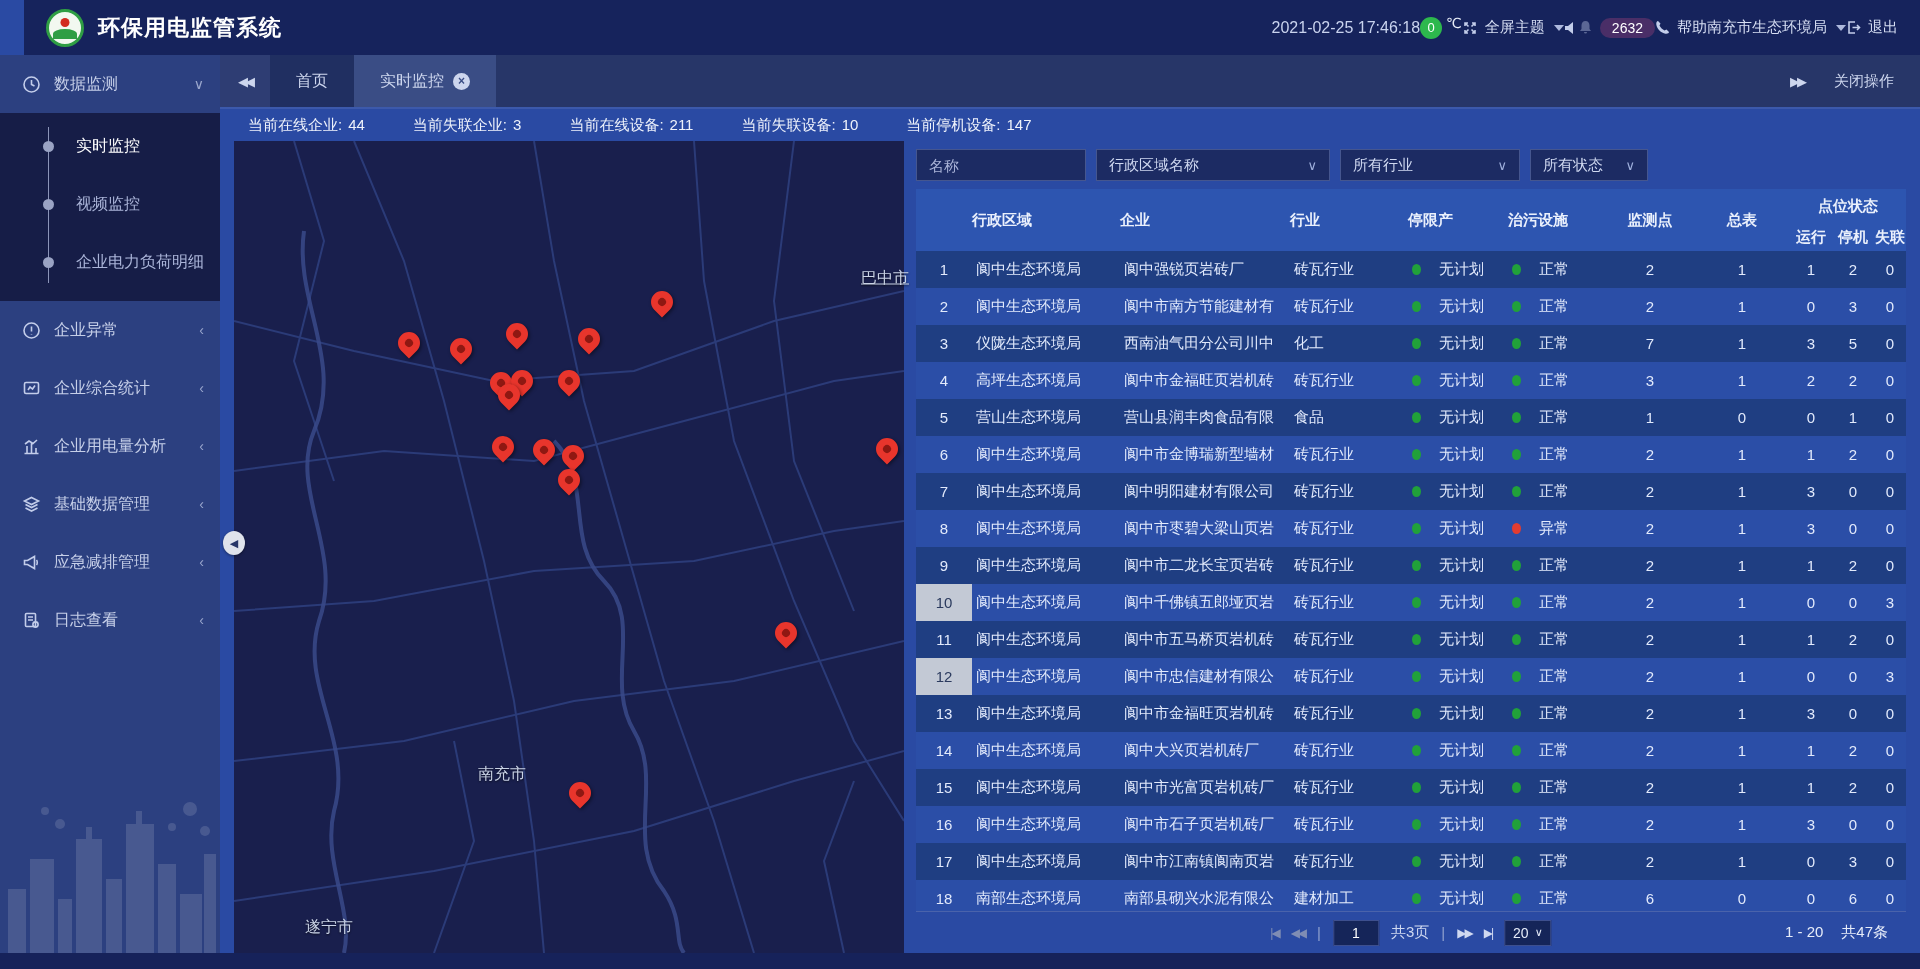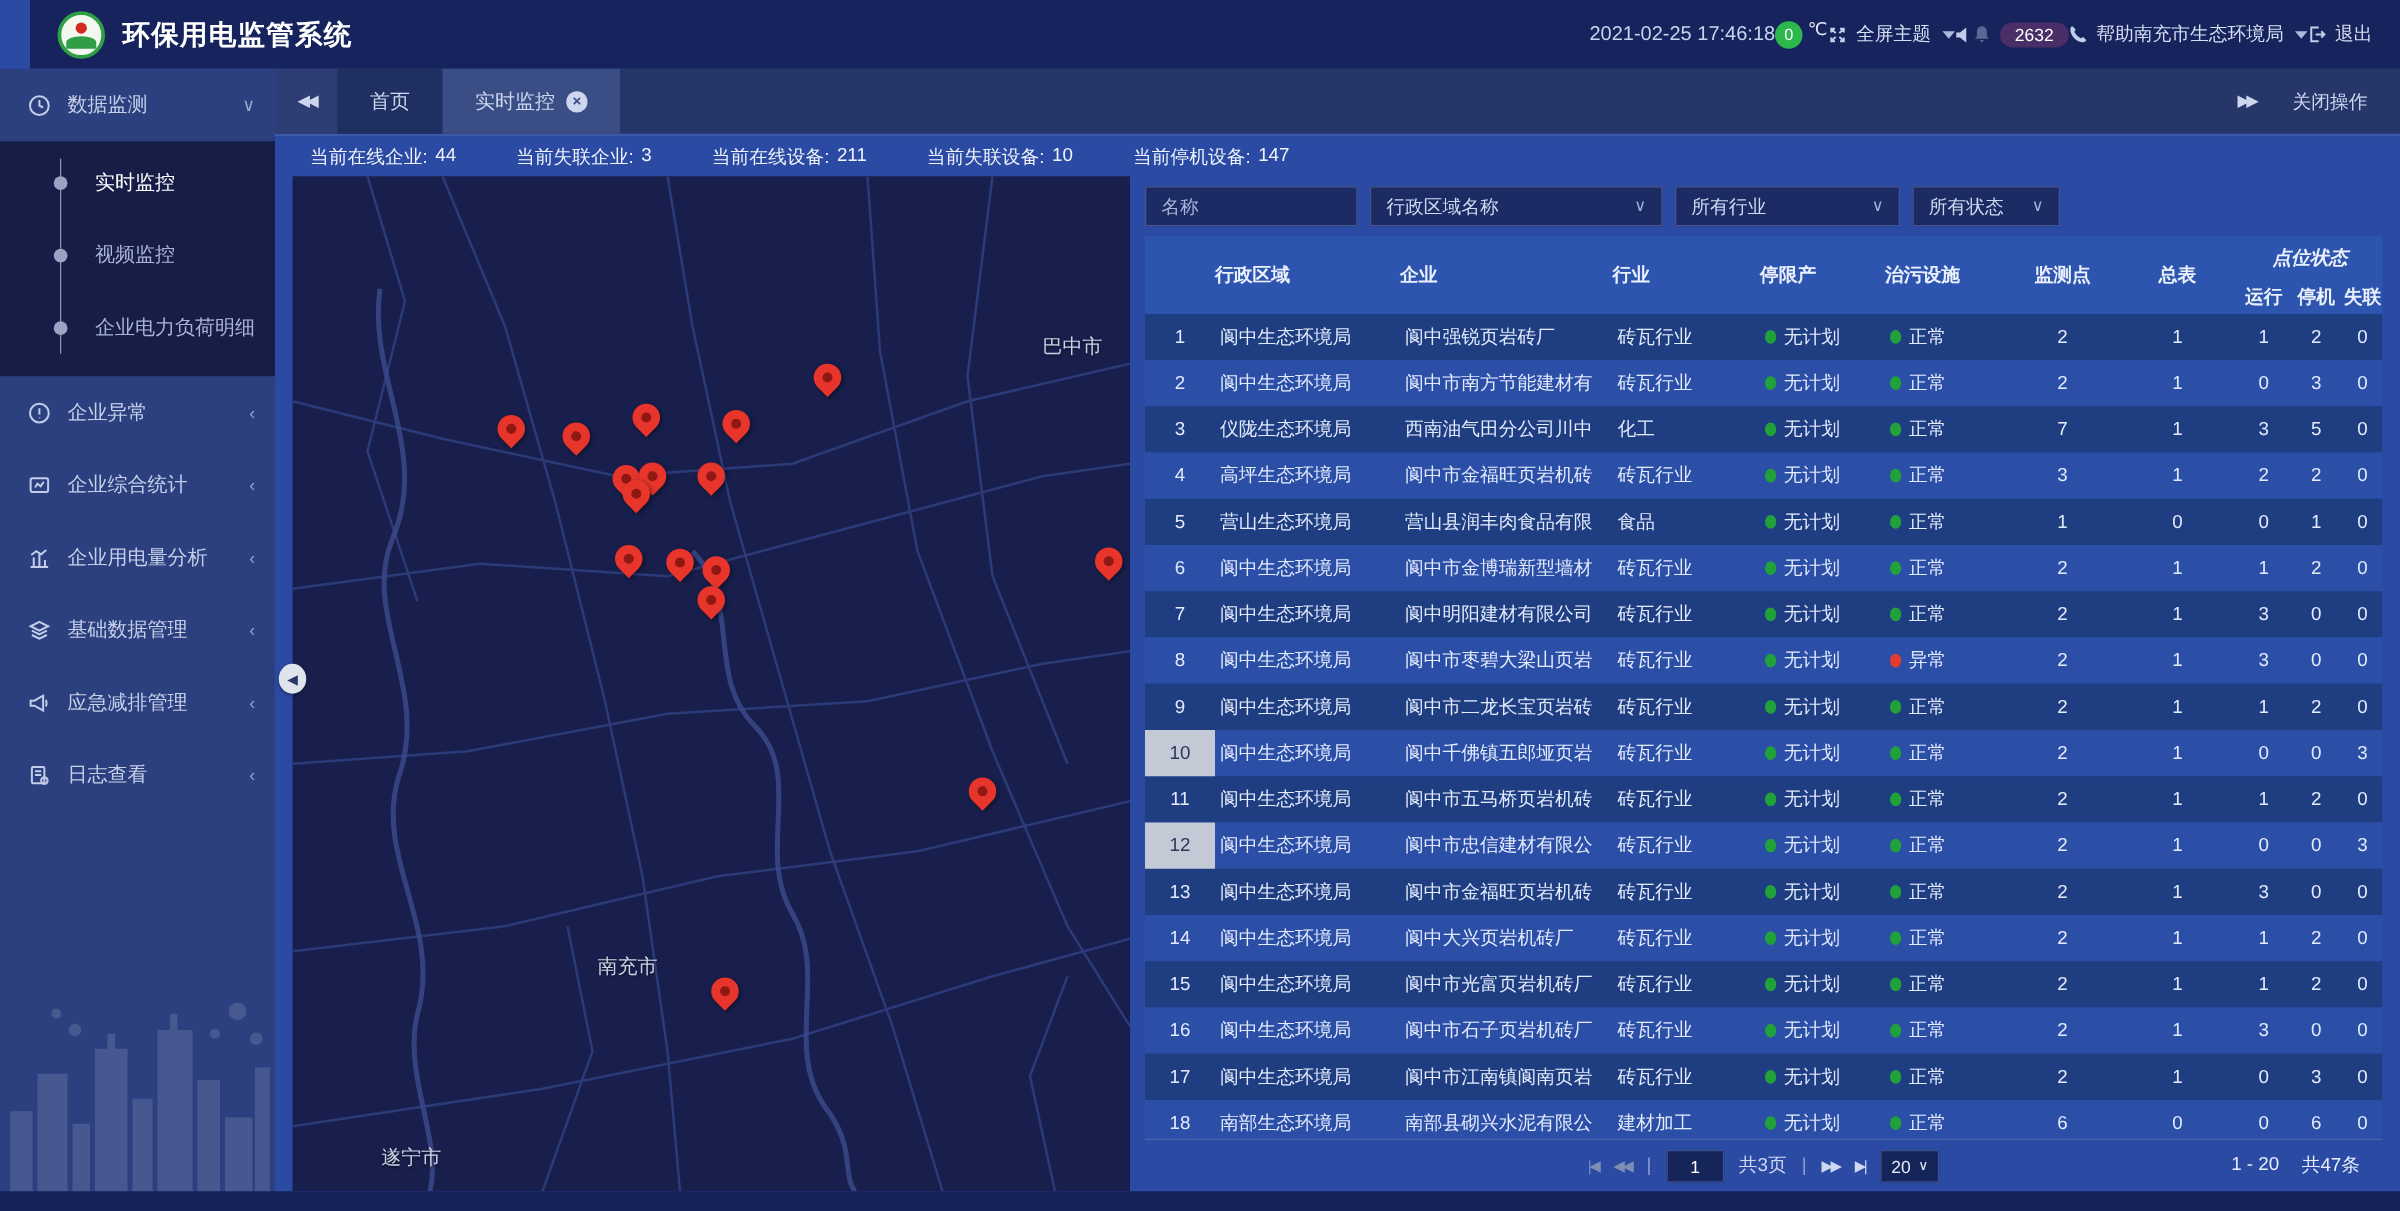--- a/index.html
+++ b/index.html
@@ -71,31 +71,31 @@
   .f-select { justify-content:space-between; cursor:pointer; }
   .f-select .v { color:#cfd8f0; }
   .f-select .c { color:#9fb0dd; font-size:13px; margin-left:14px; }
   .w-region { width:234px; } .w-industry { width:180px; } .w-status { width:118px; }
 
   .table { flex:1; display:flex; flex-direction:column; min-height:0; }
   :root { --cols: 56px 148px 170px 118px 100px 98px 88px 96px 42px 42px 1fr; }
   .thead { display:grid; grid-template-columns:var(--cols); grid-template-rows:34px 28px; background:#2d55b0; color:#eaf0fc; font-size:15px; font-weight:bold; flex:0 0 auto; }
   .th { display:flex; align-items:center; justify-content:center; grid-row:1 / span 2; }
   .th.left { justify-content:flex-start; }
-  .th-group { grid-row:1; grid-column:9 / span 3; display:flex; align-items:center; justify-content:center; font-style:italic; }
+  .th-group { grid-row:1; grid-column:9 / span 3; display:flex; align-items:center; justify-content:center; }
   .th-sub { grid-row:2; display:flex; align-items:center; justify-content:center; }
   .tbody { flex:1; overflow:hidden; }
   .tr { display:grid; grid-template-columns:var(--cols); height:37px; align-items:center; color:#e2eafc; font-size:15px; cursor:default; }
   .tr.odd { background:#1f3e82; }
   .tr.even { background:#2b4ea7; }
   .td { padding:0 4px; white-space:nowrap; overflow:hidden; }
   .td.center { text-align:center; }
   .td-idx { height:100%; display:flex; align-items:center; justify-content:center; }
   .td-idx.hl { background:#c3c9d5; color:#2b3a5e; }
-  .td.status { display:flex; align-items:center; gap:6px; }
+  .td.status { display:flex; align-items:center; gap:18px; }
   .sdot { width:9px; height:11px; border-radius:50%; flex:0 0 auto; }
 
   .pager { height:42px; flex:0 0 auto; border-top:1px solid #4a63ab; display:flex; align-items:center; position:relative; color:#cfd8f0; font-size:15px; }
   .pager-center { position:absolute; left:50%; transform:translateX(-50%); display:flex; align-items:center; gap:12px; }
   .pg-btn { font-size:12px; letter-spacing:-2px; cursor:pointer; }
   .pg-btn.disabled { color:#7f8db4; }
   .pg-sep { color:#8fa0cd; }
   .pg-input { width:46px; height:26px; background:#152559; border:1px solid #3d4f8e; color:#fff; text-align:center; font-size:14px; }
   .pg-size { height:26px; background:#152559; border:1px solid #3d4f8e; color:#e6ecf9; font-size:14px; display:flex; align-items:center; gap:6px; padding:0 8px; cursor:pointer; }
   .pager-right { margin-left:auto; padding-right:18px; display:flex; gap:18px; color:#e6ecf9; }
@@ -323,21 +323,21 @@
             <div class="pin" style="left: 264px; top: 243px;"></div>
             <div class="pin" style="left: 324px; top: 229px;"></div>
             <div class="pin" style="left: 258px; top: 295px;"></div>
             <div class="pin" style="left: 299px; top: 298px;"></div>
             <div class="pin" style="left: 328px; top: 304px;"></div>
             <div class="pin" style="left: 324px; top: 328px;"></div>
             <div class="pin" style="left: 642px; top: 297px;"></div>
             <div class="pin" style="left: 541px; top: 481px;"></div>
             <div class="pin" style="left: 335px; top: 641px;"></div>
           </div>
-        <span class="city" style="left: 624px; top: 137px;">巴中市</span>
+        <span class="city" style="left: 651px; top: 137px; text-decoration: underline;">巴中市</span>
         <span class="city" style="left: 268px; top: 633px;">南充市</span>
         <span class="city" style="left: 95px; top: 786px;">遂宁市</span>
         <div class="map-collapse">◀</div>
       </div>
 
       <div class="rightpanel">
         <div class="filters">
           <input class="f-field" placeholder="名称" style="">
           <div class="f-field f-select w-region">
             <span class="v">行政区域名称</span>

